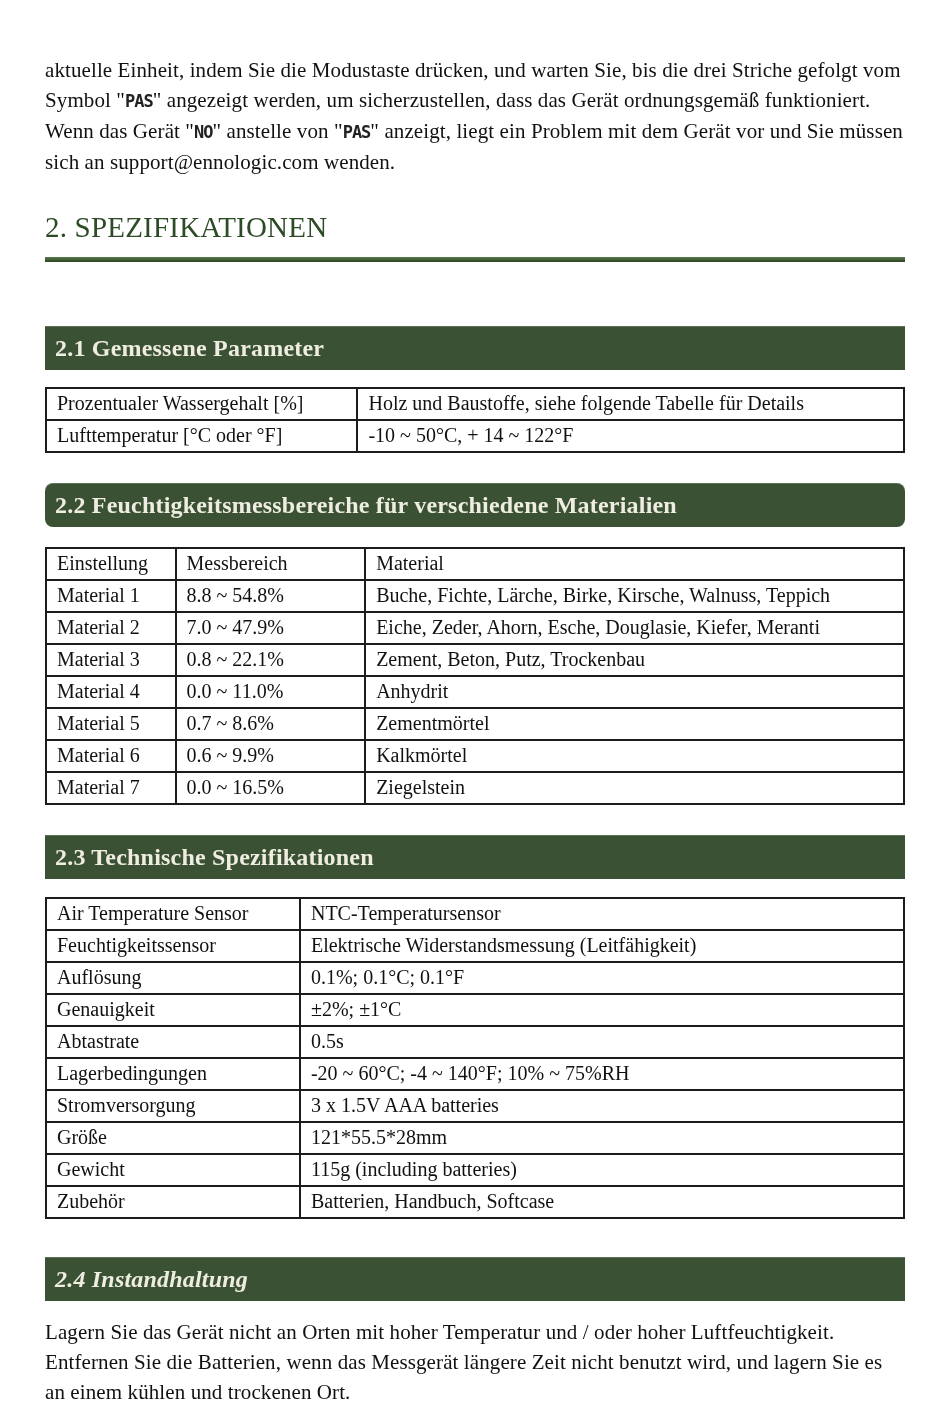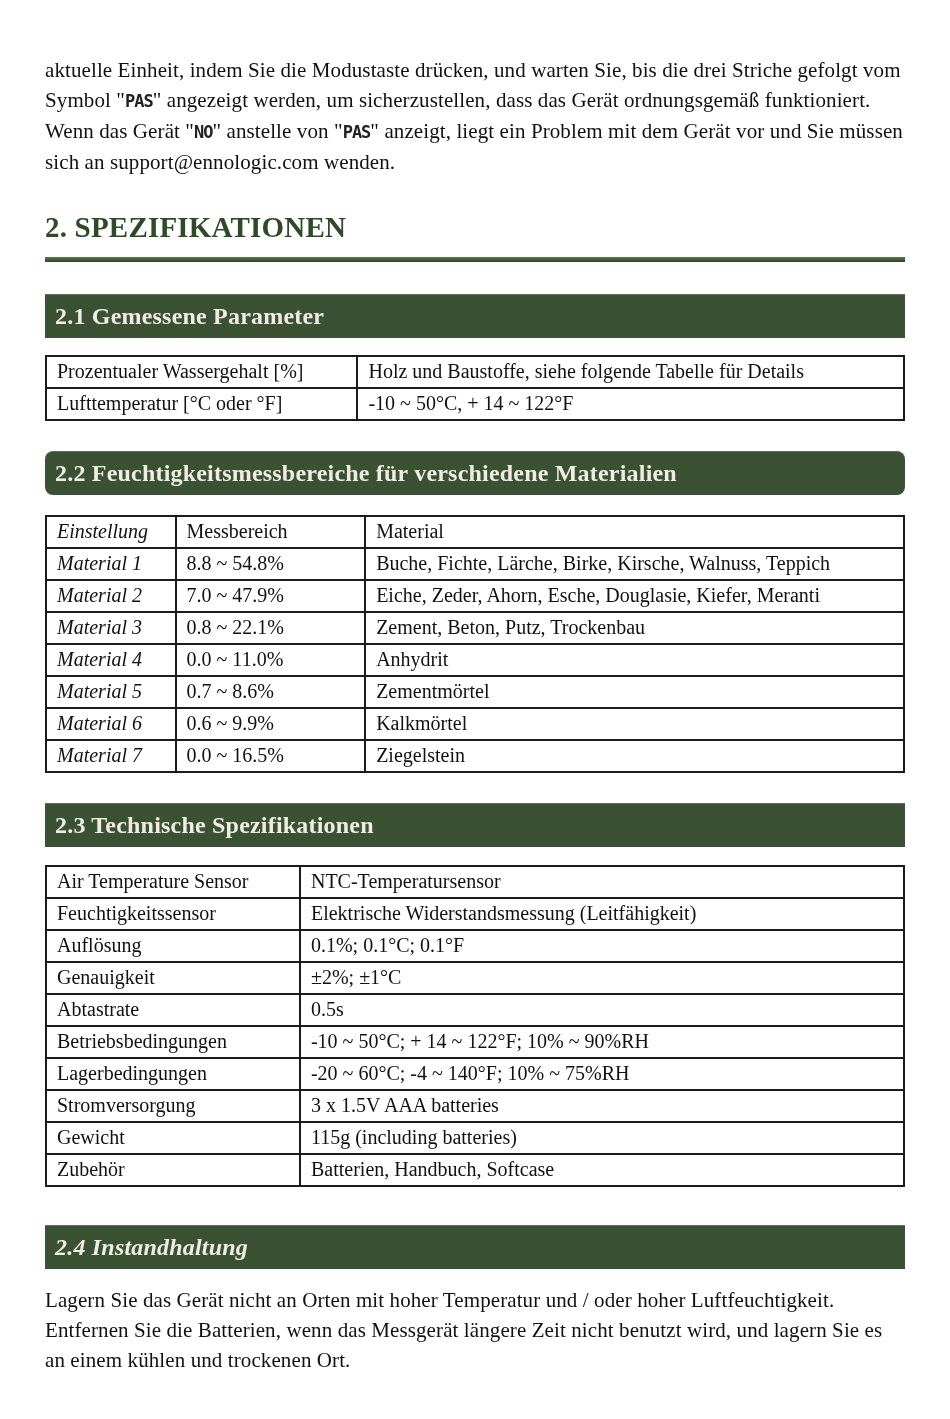--- a/index.html
+++ b/index.html
@@ -26,21 +26,21 @@
   .lcd {
     font-family: "DejaVu Sans Mono", monospace;
     font-size: 17px;
     letter-spacing: -1px;
     font-weight: 700;
     color: #222222;
   }
   h1.main-heading {
     margin-top: 34px;
     font-size: 29px;
-    font-weight: 700;
+    font-weight: 400;
     color: #2e4b27;
     letter-spacing: 0.2px;
   }
   .heading-rule {
     margin-top: 13px;
     height: 5px;
     background: linear-gradient(to bottom, #5a7a50 0%, #2c461f 100%);
     border: 0;
   }
   .section-bar {
@@ -50,21 +50,21 @@
     display: flex;
     align-items: center;
     padding-left: 10px;
   }
   .section-bar .bar-title {
     color: #efede2;
     font-size: 24px;
     font-weight: 700;
     letter-spacing: 0.2px;
   }
-  .bar-21 { margin-top: 32px; }
+  .bar-21 { margin-top: 64px; }
   .bar-22 { margin-top: 30px; border-radius: 8px; }
   .bar-23 { margin-top: 30px; }
   .bar-24 { margin-top: 38px; font-style: italic; }
   table.spec {
     width: 100%;
     border-collapse: collapse;
     table-layout: fixed;
   }
   .t21 { margin-top: 17px; }
   .t22 { margin-top: 20px; }
@@ -74,21 +74,21 @@
     font-size: 20px;
     font-weight: 400;
     text-align: left;
     padding: 3px 10px 4px 10px;
     height: 31px;
     white-space: nowrap;
     overflow: hidden;
     color: #111111;
   }
   .t21 .c1 { width: 36.3%; }
-  .t22 .c1 { width: 15.1%; font-style: italic; }
+  .t22 .c1 { width: 15.1%; }
   .t22 .c2 { width: 22.1%; }
   .t23 .c1 { width: 29.6%; }
   .after-bar-par { margin-top: 16px; }
 </style>
 </head>
 <body>
 
 <div class="page">
 
   <p class="body-text"><span>aktuelle Einheit, indem Sie die Modustaste drücken, und warten Sie, bis die drei Striche gefolgt vom Symbol "</span><span class="lcd">PAS</span><span>" angezeigt werden, um sicherzustellen, dass das Gerät ordnungsgemäß funktioniert. Wenn das Gerät "</span><span class="lcd">NO</span><span>" anstelle von "</span><span class="lcd">PAS</span><span>" anzeigt, liegt ein Problem mit dem Gerät vor und Sie müssen sich an support@ennologic.com wenden.</span></p>
@@ -179,32 +179,32 @@
     </tr>
     <tr>
       <td class="c1">Genauigkeit</td>
       <td>±2%; ±1°C</td>
     </tr>
     <tr>
       <td class="c1">Abtastrate</td>
       <td>0.5s</td>
     </tr>
     <tr>
-      <td class="c1">Betriebsbedingungen</td>
-      <td>-10 ~ 50°C; + 14 ~ 122°F; 10% ~ 90%RH</td>
-    </tr>
-    <tr>
       <td class="c1">Lagerbedingungen</td>
       <td>-20 ~ 60°C; -4 ~ 140°F; 10% ~ 75%RH</td>
     </tr>
     <tr>
       <td class="c1">Stromversorgung</td>
       <td>3 x 1.5V AAA batteries</td>
     </tr>
     <tr>
+      <td class="c1">Größe</td>
+      <td>121*55.5*28mm</td>
+    </tr>
+    <tr>
       <td class="c1">Gewicht</td>
       <td>115g (including batteries)</td>
     </tr>
     <tr>
       <td class="c1">Zubehör</td>
       <td>Batterien, Handbuch, Softcase</td>
     </tr>
   </tbody>
     </table>
 

